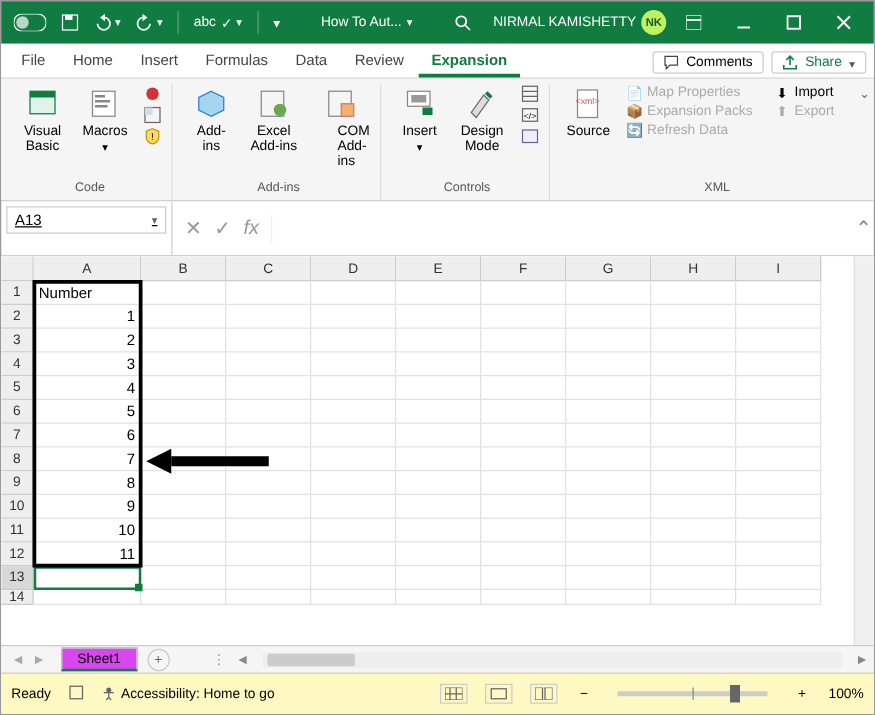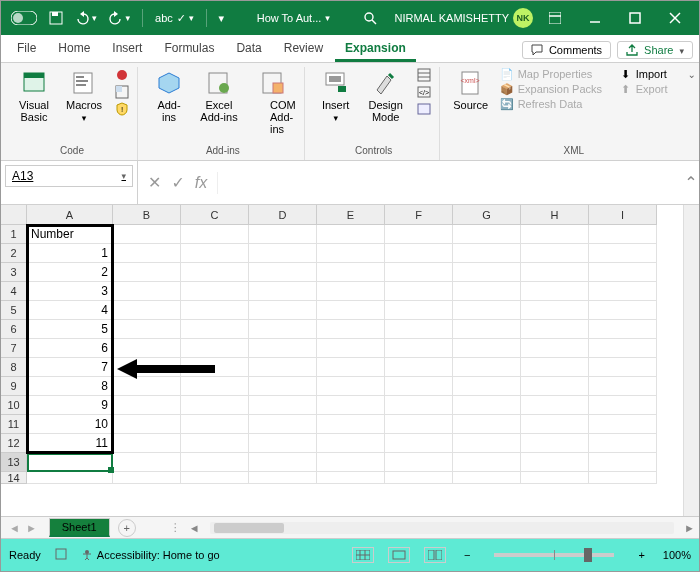--- a/index.html
+++ b/index.html
@@ -47,25 +47,25 @@
   .cell.r{ justify-content:flex-end;}
   .vscroll{ width:16px; background:#f0f0f0; border-left:1px solid #ddd;}
   .thick-box{ position:absolute; border:3px solid #000; pointer-events:none; z-index:5;}
   .sel-cell{ position:absolute; border:2px solid #107c41; pointer-events:none; z-index:4;}
   .sel-cell::after{content:""; position:absolute; bottom:-3px; right:-3px; width:6px; height:6px; background:#107c41;}
   .arrow{ position:absolute; z-index:6; display:flex; align-items:center; pointer-events:none;}
   .arrow-line{ height:8px; background:#000;}
   .arrow-head{ width:0; height:0; border-top:10px solid transparent; border-bottom:10px solid transparent; border-right:20px solid #000;}
   .sheet-tabs-row{ height:22px; border-top:1px solid #ccc; display:flex; align-items:center; font-size:11px; background:#f5f5f5;}
   .sheet-nav{ display:flex; gap:6px; padding:0 8px; color:#aaa;}
-  .sheet-tab{ background:#15803d; border:1px solid #ccc; border-bottom:2px solid #107c41; padding:2px 12px; margin-left:4px; cursor:pointer;}
+  .sheet-tab{ background:#d946ef; border:1px solid #ccc; border-bottom:2px solid #107c41; padding:2px 12px; margin-left:4px; cursor:pointer;}
   .sheet-add{ margin-left:8px; width:18px; height:18px; border-radius:50%; border:1px solid #ccc; display:flex; align-items:center; justify-content:center; cursor:pointer; color:#666;}
   .hscroll{ flex:1; height:12px; background:#eee; margin:0 6px; border-radius:2px; position:relative;}
   .hscroll .thumb{ position:absolute; left:4px; top:1px; width:70px; height:10px; background:#ccc; border-radius:2px;}
-  .statusbar{ height:24px; background:#5eead4; border-top:1px solid #ccc; display:flex; align-items:center; font-size:11px; padding:16px 8px; gap:14px;}
+  .statusbar{ height:24px; background:#fef9c3; border-top:1px solid #ccc; display:flex; align-items:center; font-size:11px; padding:16px 8px; gap:14px;}
   .statusbar .sp{ flex:1; }
   .view-btn{ width:22px; height:16px; border:1px solid #ccc; display:flex; align-items:center; justify-content:center; cursor:pointer; font-size:9px;}
   .zoom-slider{ width:120px; height:4px; background:#ccc; position:relative; margin: 0 6px;}
   .zoom-slider .tick{ position:absolute; top:-3px; width:1px; height:10px; background:#888; left:50%;}
   .zoom-slider .knob{ position:absolute; top:-5px; width:8px; height:14px; background:#666; left:75%;}
   .chev{ font-size:9px;}
 </style>
 </head>
 <body>
 

